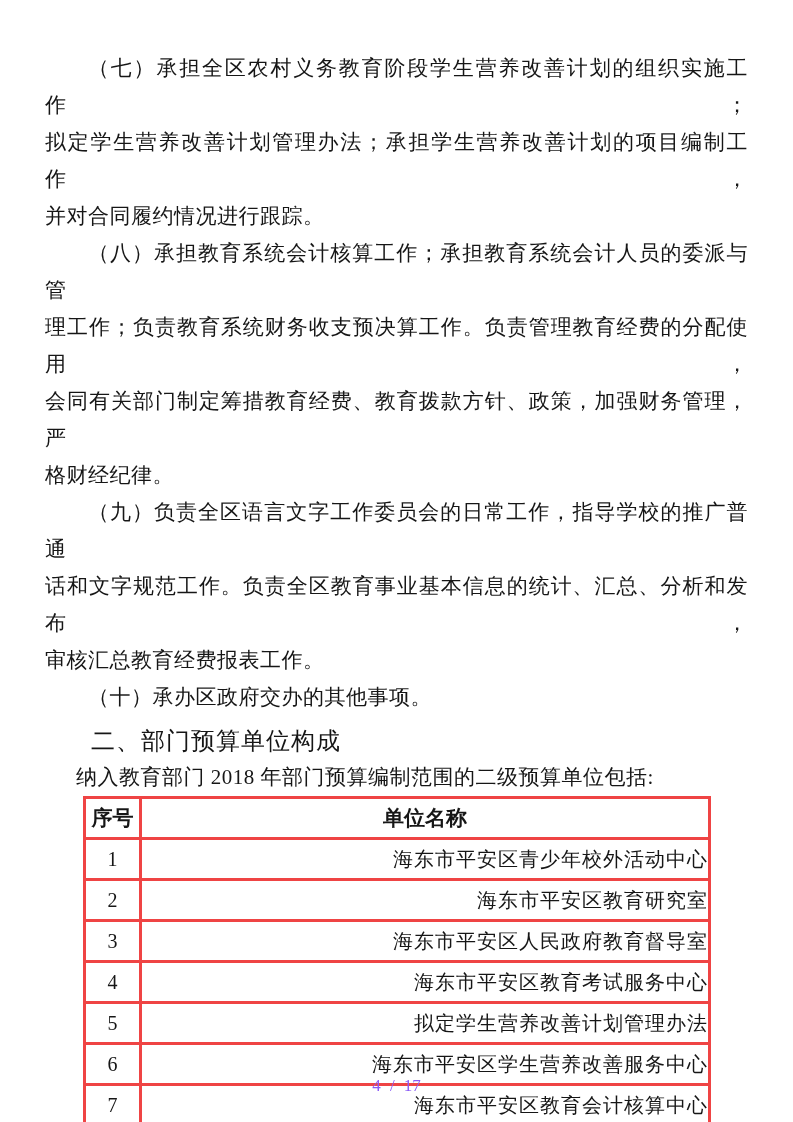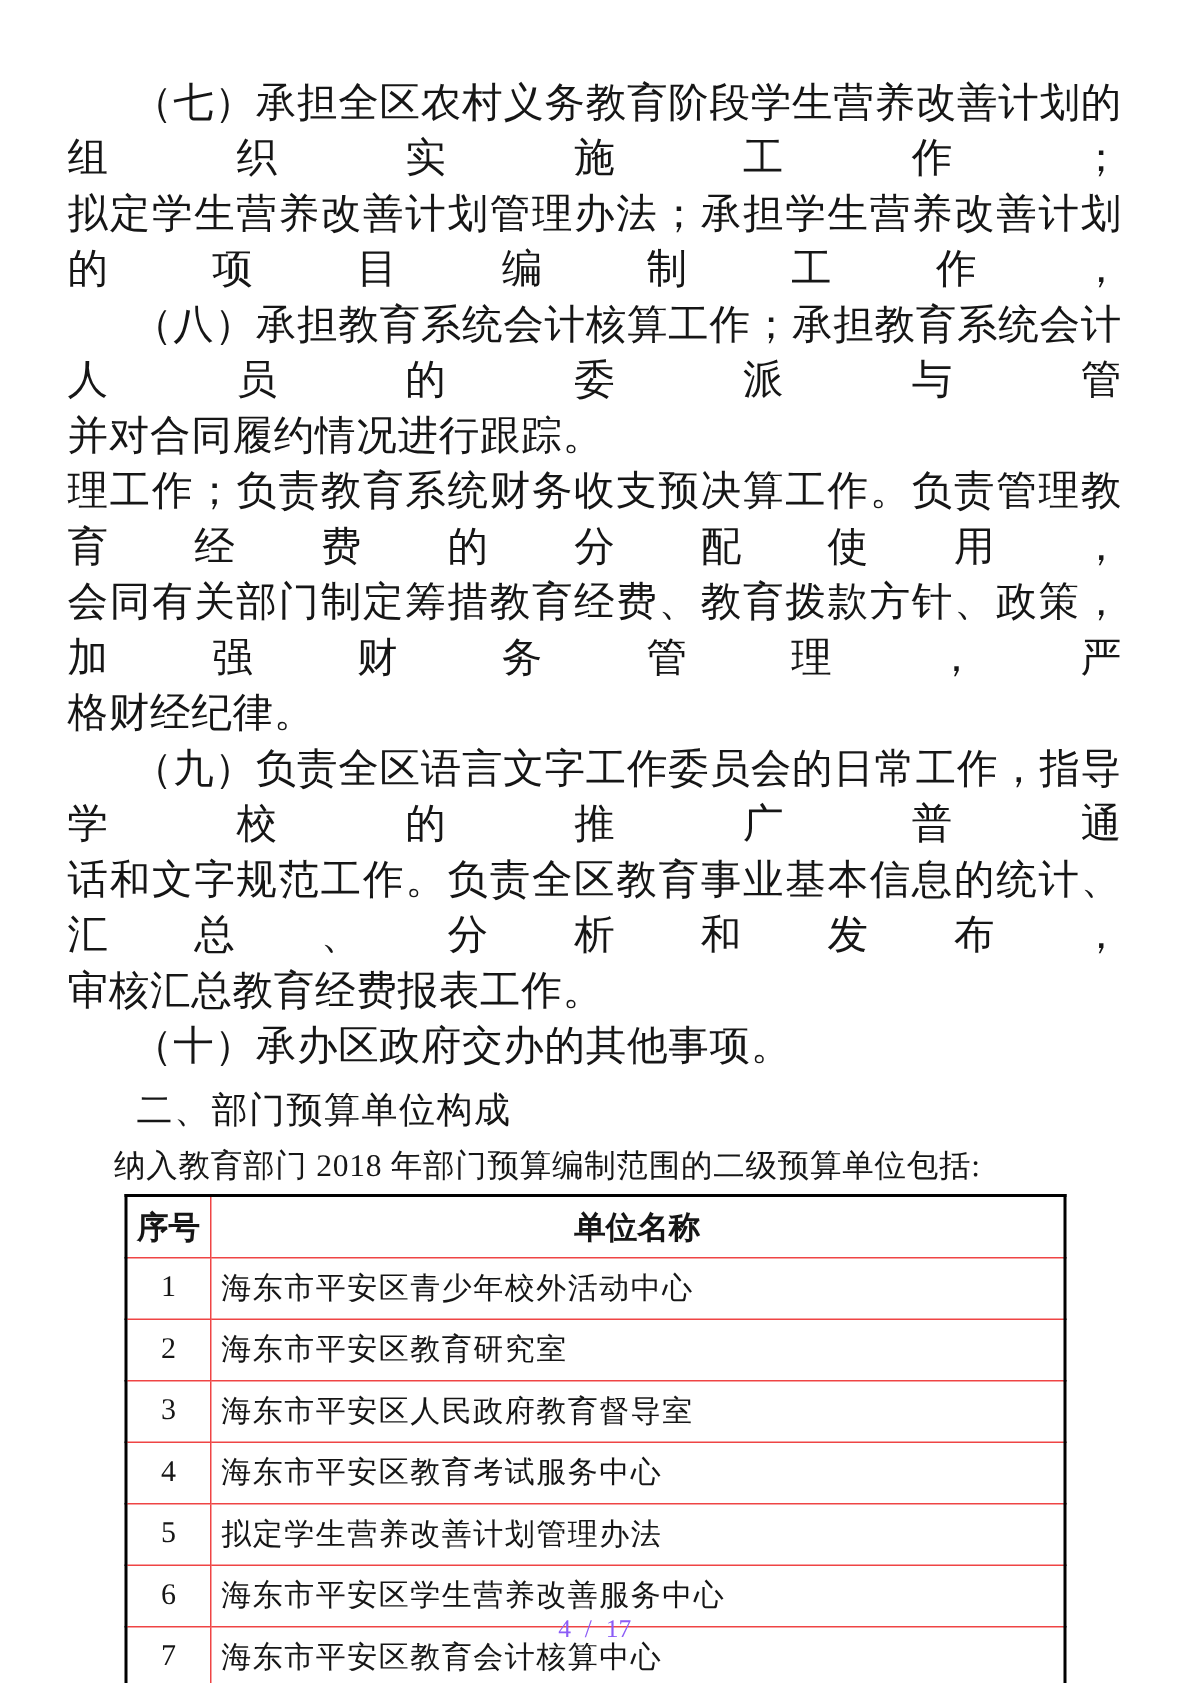--- a/index.html
+++ b/index.html
@@ -14,21 +14,21 @@
     overflow: hidden;
   }
   .content {
     position: absolute;
     left: 45px;
     right: 45px;
     top: 50px;
   }
   .tline {
     margin: 0;
-    font-size: 27px;
+    font-size: 21px;
     line-height: 37px;
     white-space: nowrap;
     letter-spacing: 0.5px;
   }
   .tline.fill {
     white-space: normal;
     text-align: justify;
     text-align-last: justify;
   }
   .indent { text-indent: 43px; }
@@ -49,63 +49,64 @@
     letter-spacing: 0.5px;
   }
   table.units {
     border-collapse: collapse;
     table-layout: fixed;
     width: 628px;
     margin: 0 0 0 38px;
     border: 2px solid #000;
   }
   table.units th, table.units td {
-    border: 1px solid #ef4444;
+    border: 3px solid #ef4444;
     height: 41px;
     padding: 0;
     vertical-align: middle;
   }
   table.units th {
     font-family: "Liberation Sans", "DejaVu Sans", sans-serif;
     font-weight: bold;
     font-size: 21px;
     text-align: center;
   }
   table.units .col-num { width: 56px; }
   table.units td.num {
     text-align: center;
     font-size: 20px;
   }
   table.units td.name {
     padding-left: 7px;
     font-size: 20px;
     letter-spacing: 1px;
+    text-align: right;
   }
   .footer {
     position: absolute;
     left: 0;
     right: 0;
     top: 1076px;
     text-align: center;
     font-size: 17px;
     word-spacing: 5px;
     color: #8b5cf6;
   }
 </style>
 </head>
 <body>
 
 <div class="page">
   <div class="content">
 
     <p class="tline fill indent">（七）承担全区农村义务教育阶段学生营养改善计划的组织实施工作；</p>
     <p class="tline fill">拟定学生营养改善计划管理办法；承担学生营养改善计划的项目编制工作，</p>
+    <p class="tline">并对合同履约情况进行跟踪。</p>
+
     <p class="tline fill indent">（八）承担教育系统会计核算工作；承担教育系统会计人员的委派与管</p>
-
-    <p class="tline">并对合同履约情况进行跟踪。</p>
     <p class="tline fill">理工作；负责教育系统财务收支预决算工作。负责管理教育经费的分配使用，</p>
     <p class="tline fill">会同有关部门制定筹措教育经费、教育拨款方针、政策，加强财务管理，严</p>
     <p class="tline">格财经纪律。</p>
 
     <p class="tline fill indent">（九）负责全区语言文字工作委员会的日常工作，指导学校的推广普通</p>
     <p class="tline fill">话和文字规范工作。负责全区教育事业基本信息的统计、汇总、分析和发布，</p>
     <p class="tline">审核汇总教育经费报表工作。</p>
 
     <p class="tline indent">（十）承办区政府交办的其他事项。</p>
 

